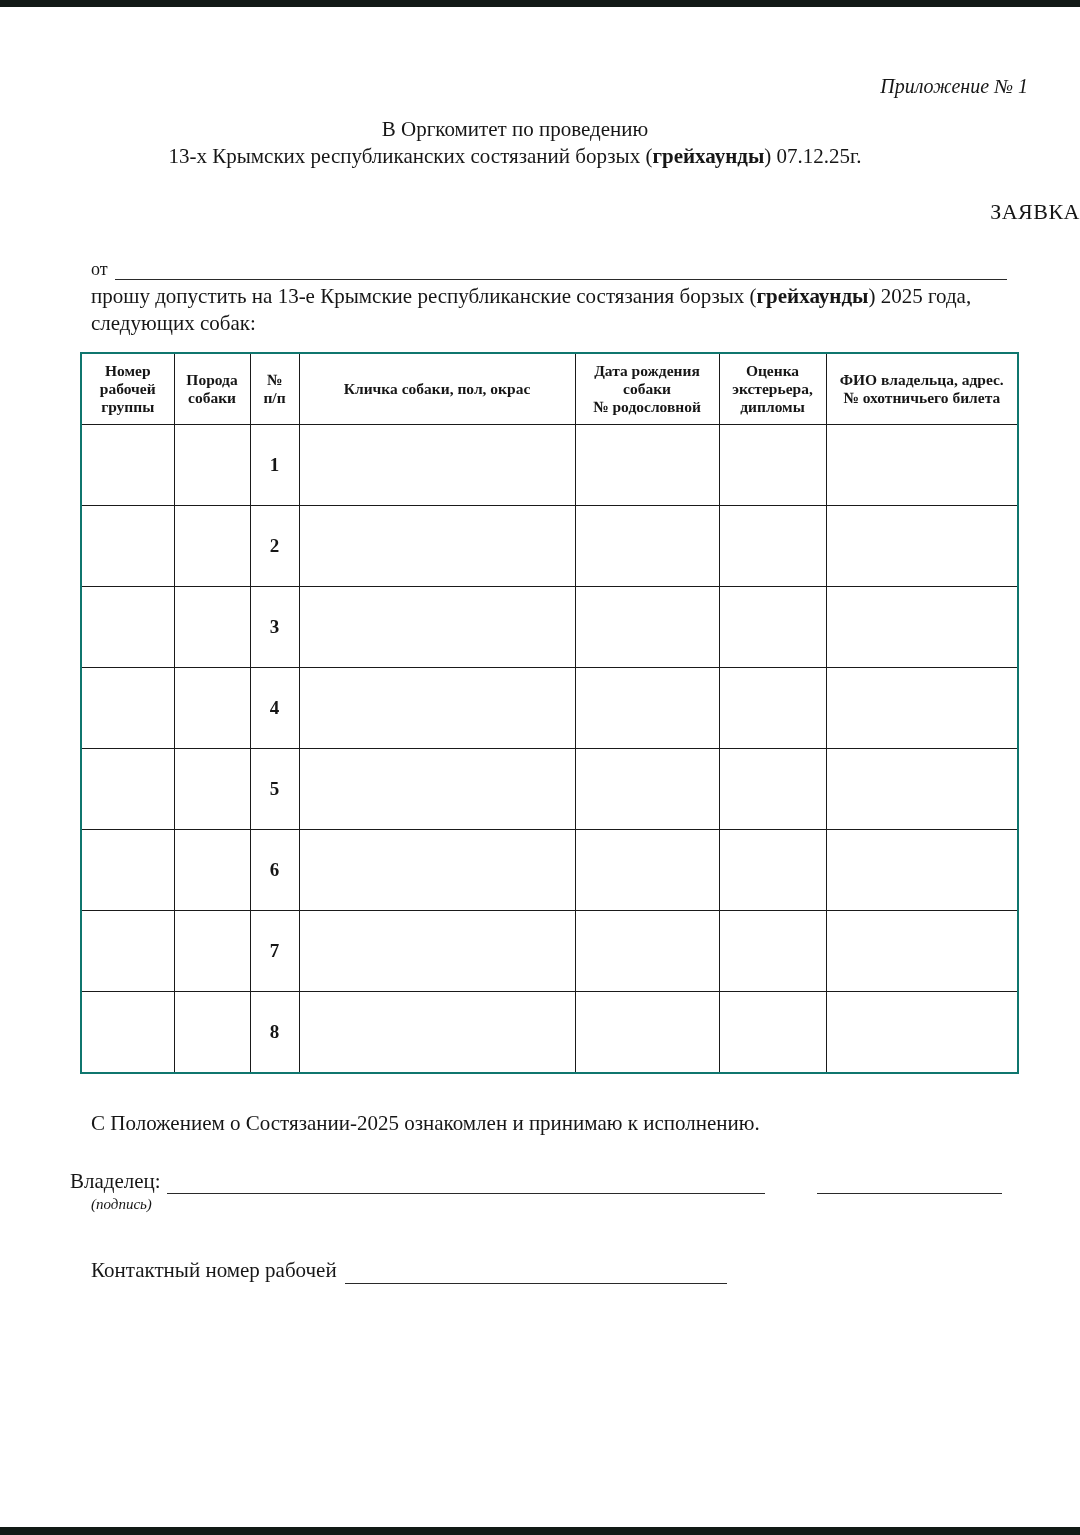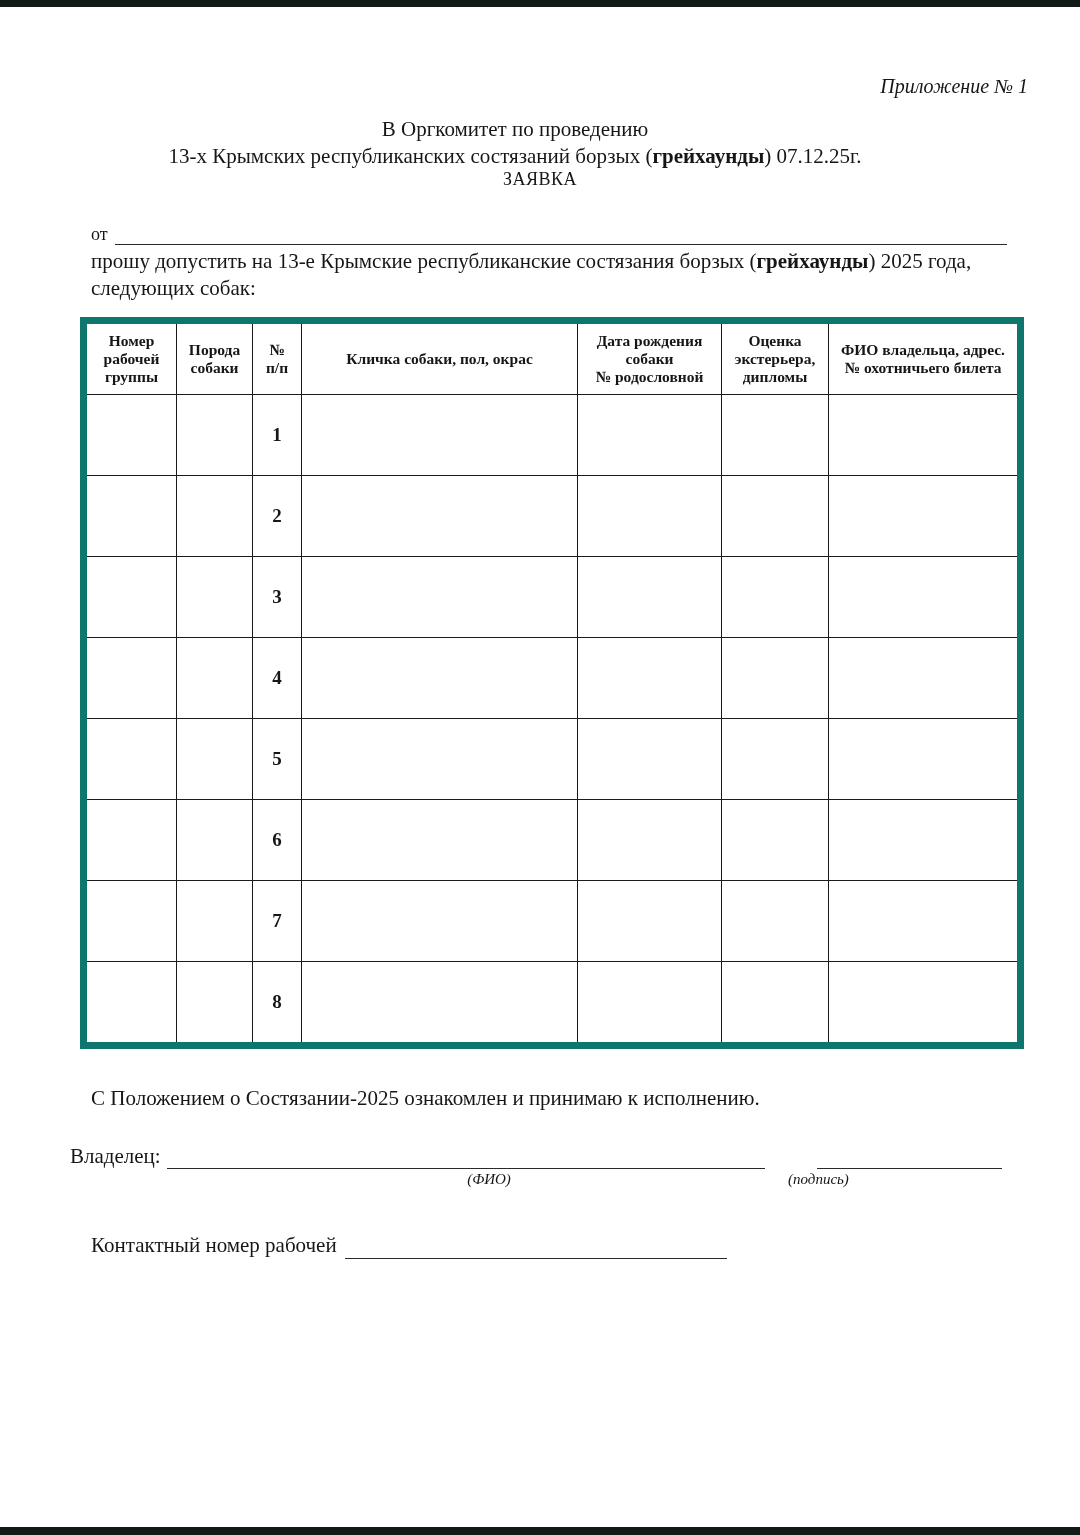--- a/index.html
+++ b/index.html
@@ -23,22 +23,23 @@
     font-size: 20px;
     line-height: 1.15;
   }
   .addressee {
     margin: 18px 50px 0 0;
     text-align: center;
     font-size: 21px;
     line-height: 1.27;
   }
   .doc-title {
-    text-align: center;
-    font-size: 18px;
+    margin-top: 30px;
+    text-align: right;
+    font-size: 22px;
     letter-spacing: 0.5px;
   }
   .from-line {
     display: flex;
     align-items: flex-end;
     margin: 31px 73px 0 91px;
     font-size: 18px;
     line-height: 1.25;
   }
   .blank { border-bottom: 1.6px solid #2a2a2a; height: 23px; }
@@ -47,21 +48,21 @@
     margin: 3px 60px 0 91px;
     font-size: 21px;
     line-height: 1.26;
   }
 
   table.entry-table {
     border-collapse: collapse;
     table-layout: fixed;
     width: 937px;
     margin: 16px 1px 0 80px;
-    border: 7px solid #0f766e;
+    border: 2px solid #0f766e;
   }
   .entry-table th, .entry-table td {
     border: 1px solid #1a1a1a;
     padding: 0;
   }
   .entry-table thead th {
     height: 66px;
     font-size: 15.5px;
     font-weight: bold;
     text-align: center;
@@ -248,21 +249,20 @@
 <div class="ack">С Положением о Состязании-2025 ознакомлен и принимаю к исполнению.</div>
 
 <div class="owner-line">
   <span>Владелец:</span>
   <span class="blank fio-blank"></span>
   <span class="mid-gap"></span>
   <span class="blank sign-blank"></span>
 </div>
 
 <div class="caption-row">
-  <span class="fio-caption">(ФИО)</span>
   <span class="sign-caption">(подпись)</span>
 </div>
 
 <div class="phone-line">
   <span>Контактный номер рабочей</span>
   <span class="blank phone-blank"></span>
 </div>
 
 <div class="frame-bar bottom"></div>
 

